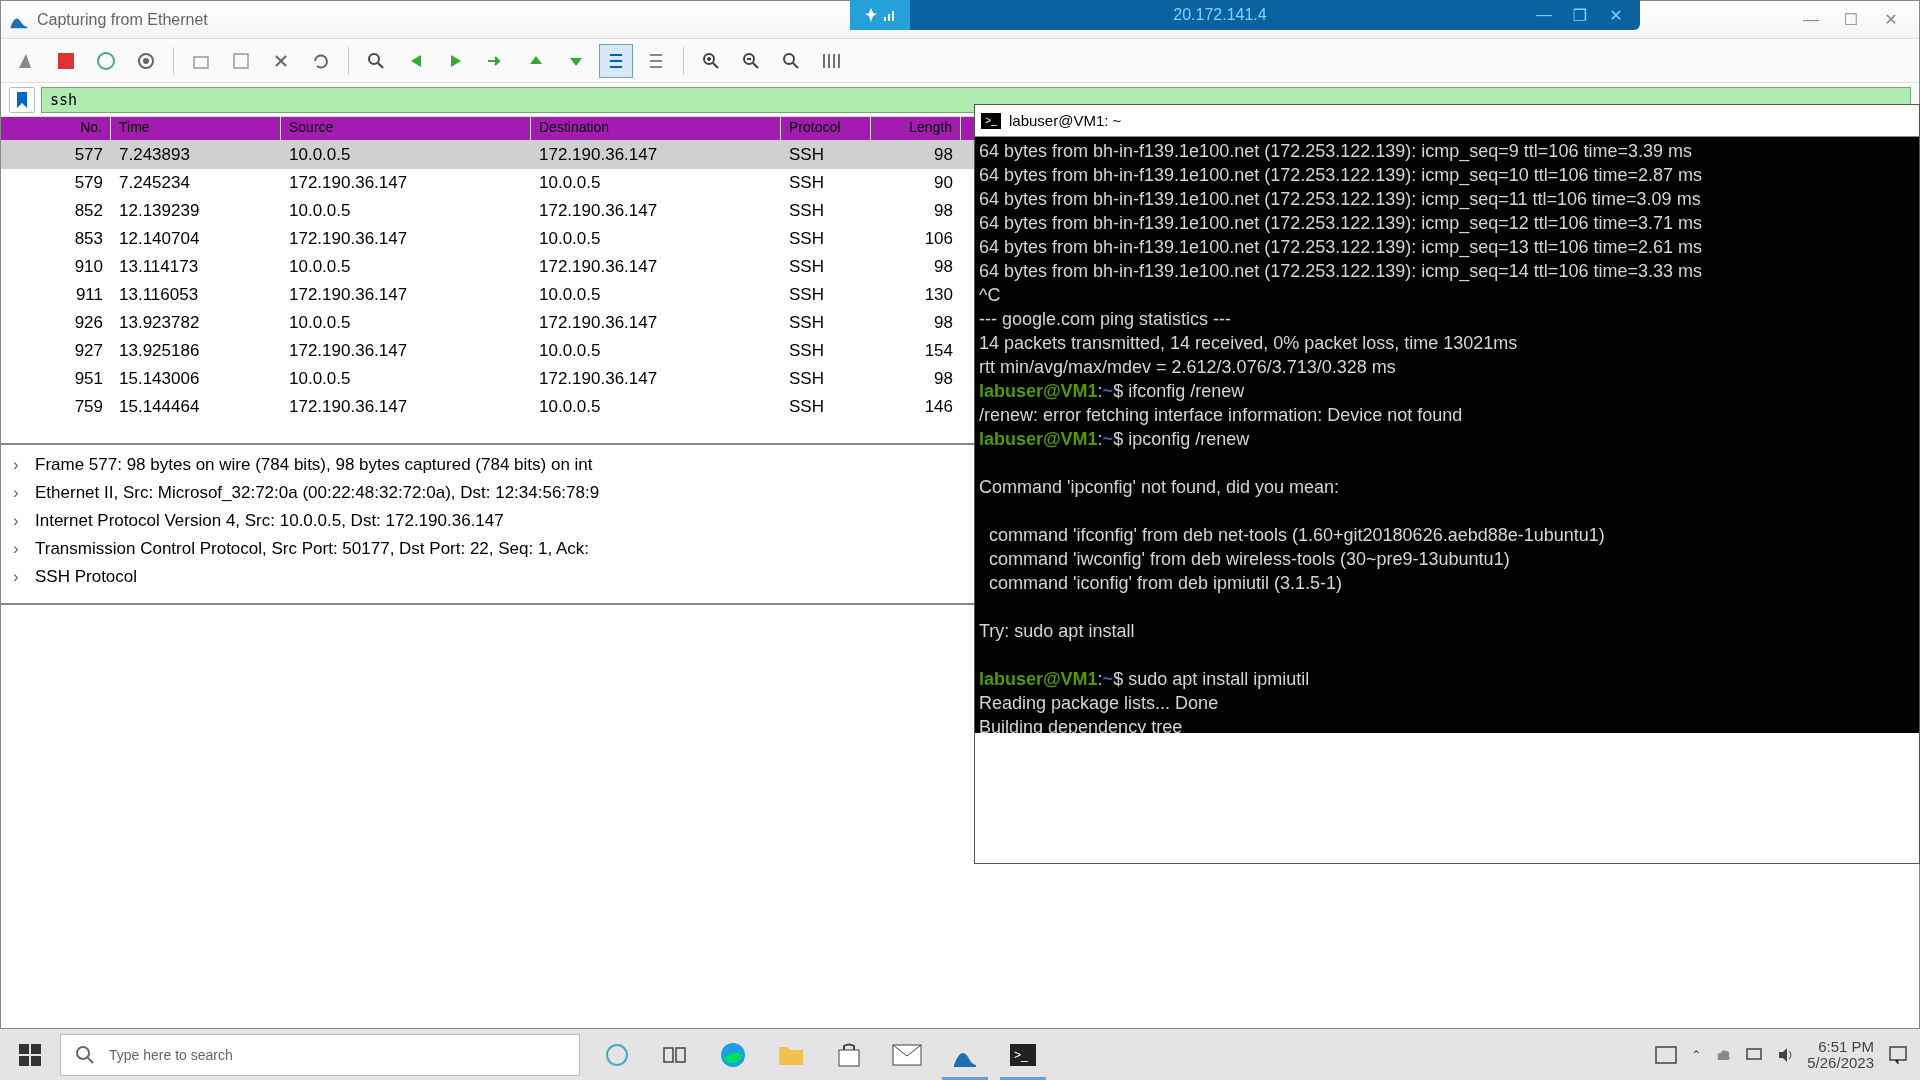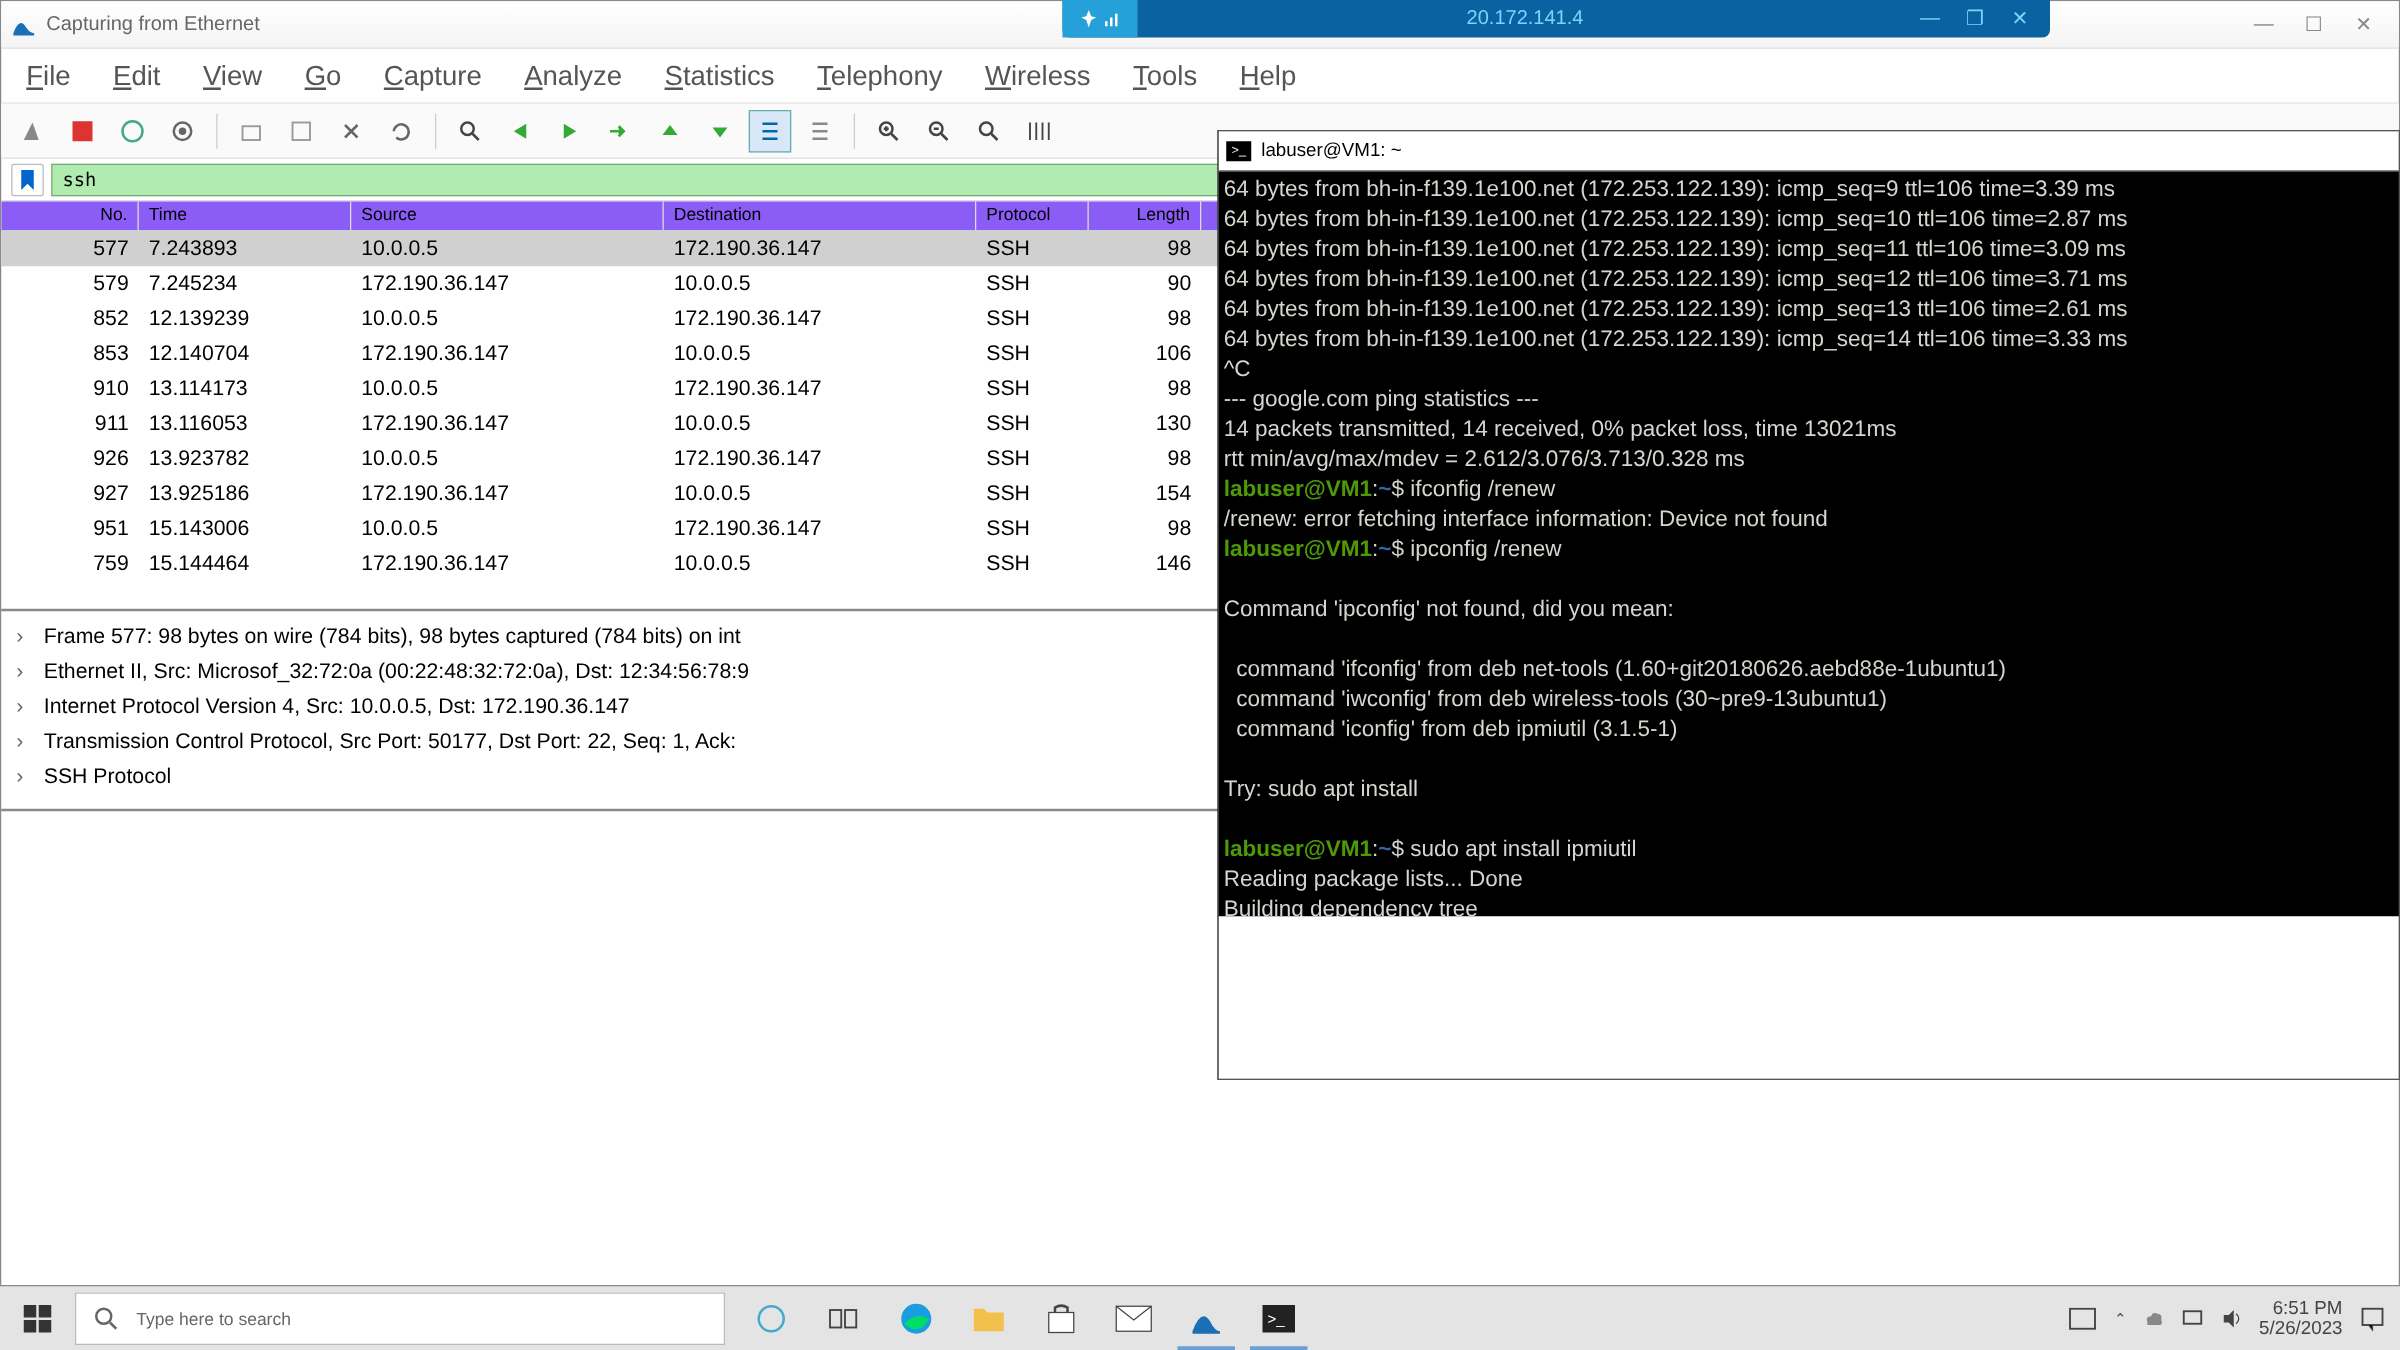--- a/index.html
+++ b/index.html
@@ -20,21 +20,21 @@
 .tb-btn { width: 34px; height: 34px; display: flex; align-items: center; justify-content: center; border: 1px solid transparent; }
 .tb-sep { width: 1px; height: 28px; background: #ccc; margin: 0 4px; }
 .stop-sq { width: 16px; height: 16px; background: #d33; }
 .reload-ic { width: 18px; height: 18px; border: 2px solid #4a8; border-radius: 50%; position: relative; }
 
 .ws-filter { height: 34px; display: flex; align-items: center; padding: 0 8px; gap: 6px; border-bottom: 1px solid #ddd; }
 .filter-bookmark { width: 26px; height: 26px; display: flex; align-items: center; justify-content: center; color: #06c; border: 1px solid #bbb; border-radius: 2px; }
 .filter-input { flex: 1; height: 26px; background: #b0ecb0; border: 1px solid #7a7; padding: 0 8px; font-size: 15px; font-family: monospace; }
 
 .ws-packets { height: 328px; overflow: hidden; border-bottom: 2px solid #888; }
-.pkt-head { display: flex; height: 24px; background: #8b5cf6; border-bottom: 1px solid #ccc; font-size: 14px; }
+.pkt-head { display: flex; height: 24px; background: #a21caf; border-bottom: 1px solid #ccc; font-size: 14px; }
 .pkt-head > div { padding: 2px 8px; border-right: 1px solid #ddd; }
 .pkt-row { display: flex; height: 28px; font-family: Consolas, monospace; font-size: 17px; align-items: center; }
 .pkt-row.selected { background: #d0d0d0; }
 .pkt-row > div { padding: 2px 8px; white-space: nowrap; overflow: hidden; }
 .c-no { width: 110px; text-align: right; }
 .c-time { width: 170px; }
 .c-src { width: 250px; }
 .c-dst { width: 250px; }
 .c-proto { width: 90px; }
 .c-len { width: 90px; text-align: right; }
@@ -84,33 +84,20 @@
   <div class="ws-titlebar">
     <svg class="ws-logo" viewBox="0 0 24 24">
         <path fill="#1b6fb5" d="M2 20 Q8 4 14 14 Q18 20 22 20 L22 22 L2 22 Z"></path>
       </svg>
     <span class="ws-title">Capturing from Ethernet</span>
     <div class="ws-winbtn">—</div>
     <div class="ws-winbtn">☐</div>
     <div class="ws-winbtn">✕</div>
   </div>
 
-  <div class="ws-menubar">
-    <span class="ws-menu">File</span>
-    <span class="ws-menu">Edit</span>
-    <span class="ws-menu">View</span>
-    <span class="ws-menu">Go</span>
-    <span class="ws-menu">Capture</span>
-    <span class="ws-menu">Analyze</span>
-    <span class="ws-menu">Statistics</span>
-    <span class="ws-menu">Telephony</span>
-    <span class="ws-menu">Wireless</span>
-    <span class="ws-menu">Tools</span>
-    <span class="ws-menu">Help</span>
-  </div>
 
   <div class="ws-toolbar">
     <div class="tb-btn">
         <svg width="18" height="18">
           <path fill="#888" d="M2 16 L9 2 L14 16 Z"></path>
         </svg>
       </div>
     <div class="tb-btn">
         <div class="stop-sq"></div>
       </div>

